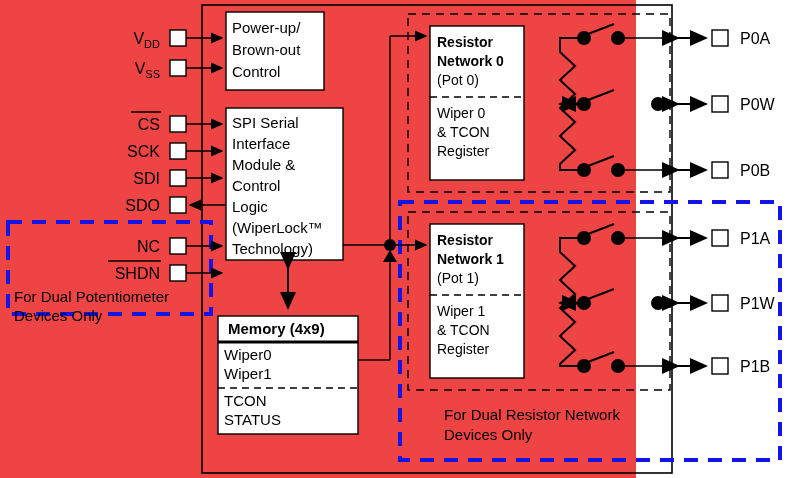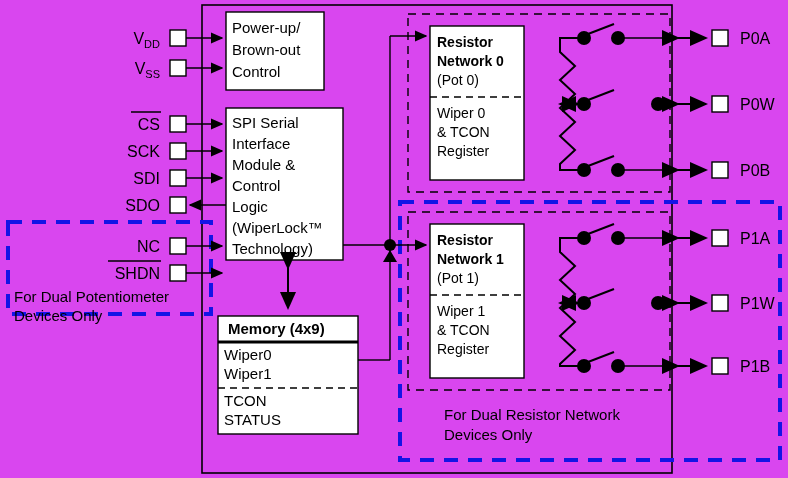--- a/index.html
+++ b/index.html
@@ -1,18 +1,18 @@
 <!DOCTYPE html>
 <html><head>
 <meta charset="utf-8">
 <style>
   html,body{margin:0;padding:0;background:#fff;}
   body{width:788px;height:478px;overflow:hidden;
        font-family:"Liberation Sans",sans-serif;}
-  #stage{position:relative;width:788px;height:478px;background:#d946ef;}
+  #stage{position:relative;width:636px;height:478px;background:#ef4444;}
   svg{position:absolute;left:0;top:0;}
   .lbl{font-family:"Liberation Sans",sans-serif;fill:#000;}
   .t16{font-size:16px;}
   .t15{font-size:15px;}
   .t14{font-size:14px;}
   .b{font-weight:bold;}
   .sub{font-size:11px;}
 </style>
 </head>
 <body>

